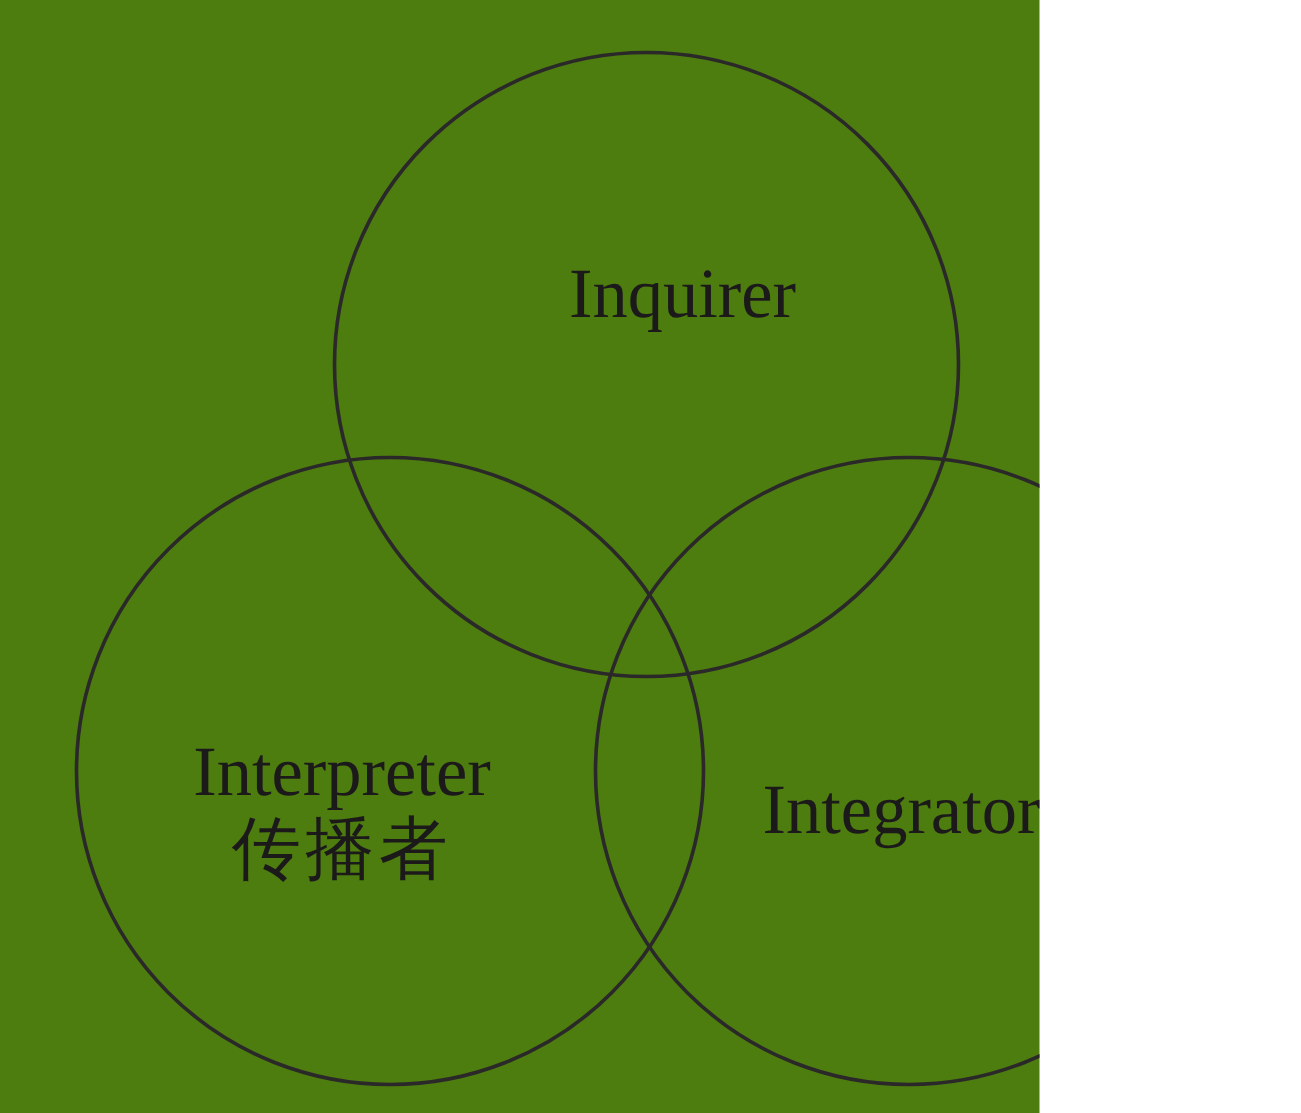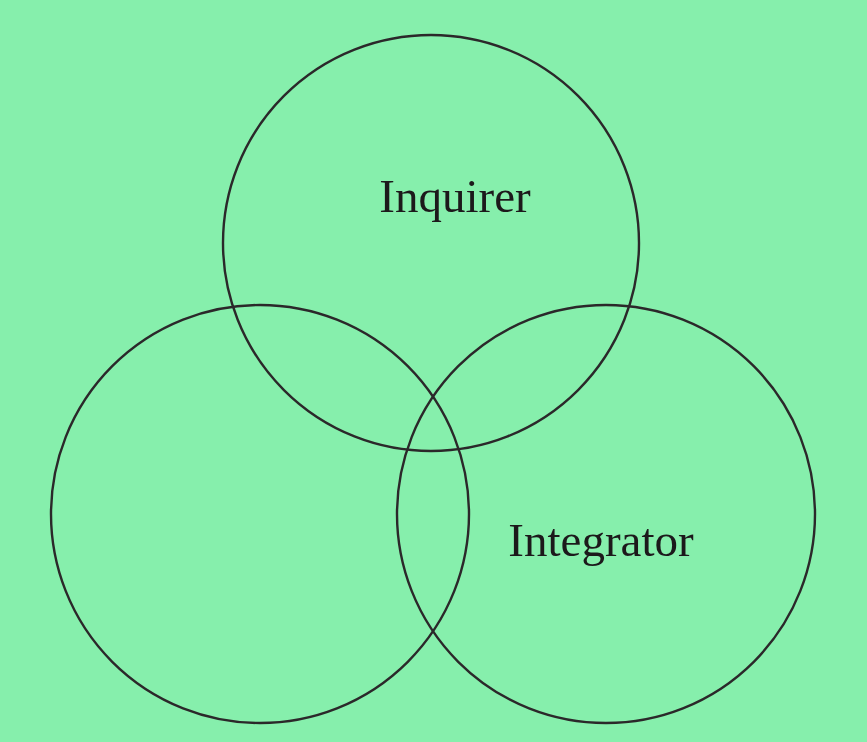--- a/index.html
+++ b/index.html
@@ -2,23 +2,23 @@
 <html><head>
 <meta charset="utf-8">
 <style>
   html, body {
     margin: 0;
     padding: 0;
     background: #ffffff;
   }
   .stage {
     position: relative;
-    width: 867px;
+    width: 693px;
     height: 742px;
-    background: #86efac;
+    background: #4d7c0f;
     overflow: hidden;
     text-decoration: underline;
   }
   .rings {
     position: absolute;
     left: 0;
     top: 0;
     display: block;
   }
   .ring {
@@ -52,18 +52,22 @@
   <svg class="rings" width="867" height="742" viewBox="0 0 867 742" aria-hidden="true">
     <circle class="ring" cx="431" cy="243" r="208" stroke="#2b282a"></circle>
     <circle class="ring" cx="260" cy="514" r="209" stroke="#2b282a"></circle>
     <circle class="ring" cx="606" cy="514" r="209" stroke="#2b282a"></circle>
   </svg>
 
   <div class="label" style="left:455px; top:196px;">
     <div class="en">Inquirer</div>
   </div>
 
+  <div class="label" style="left:228px; top:540px;">
+    <div class="en">Interpreter</div>
+    <div class="zh">传播者</div>
+  </div>
 
   <div class="label" style="left:601px; top:540px;text-align:center;">
     <div class="en">Integrator</div>
   </div>
 
 </div>
 
 </body></html>

